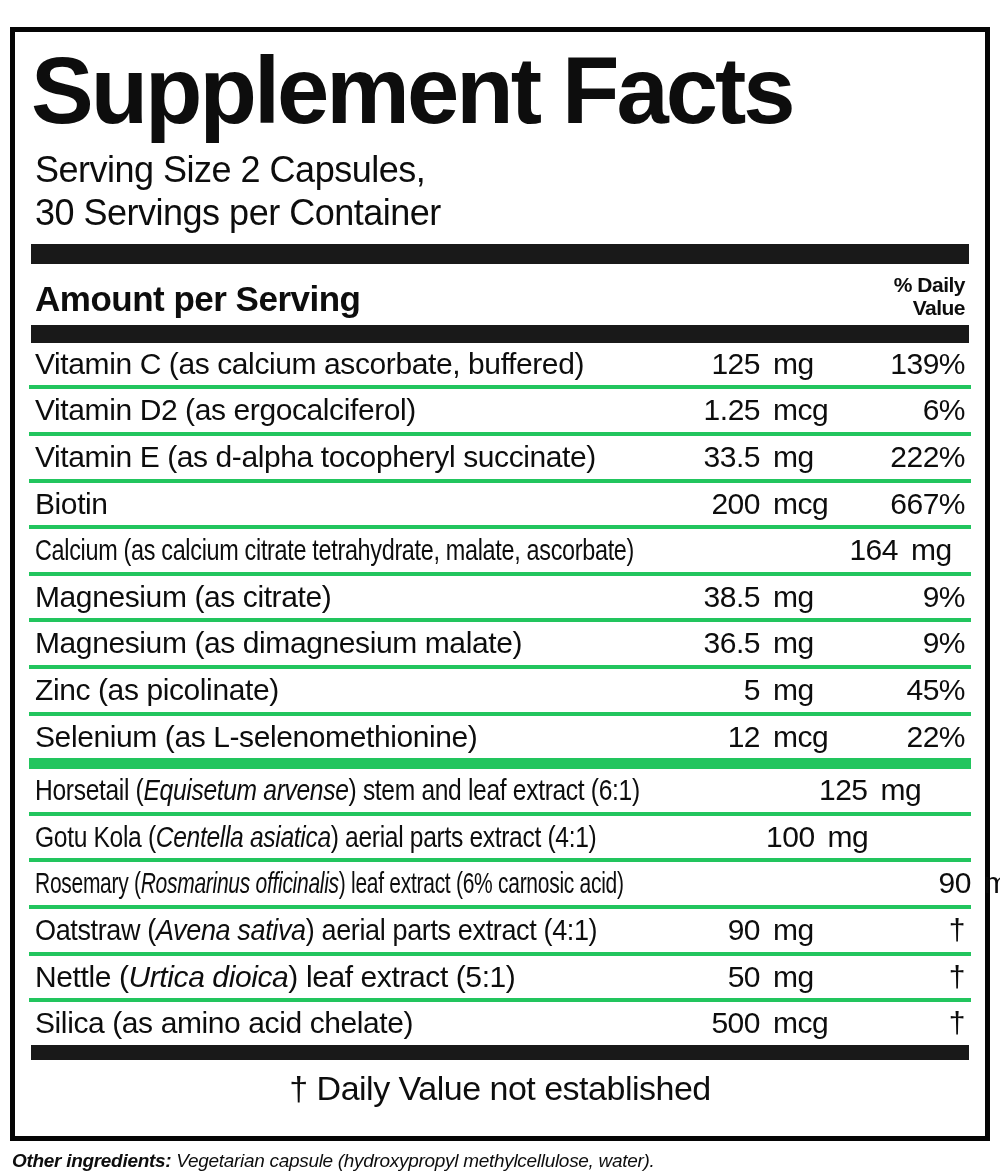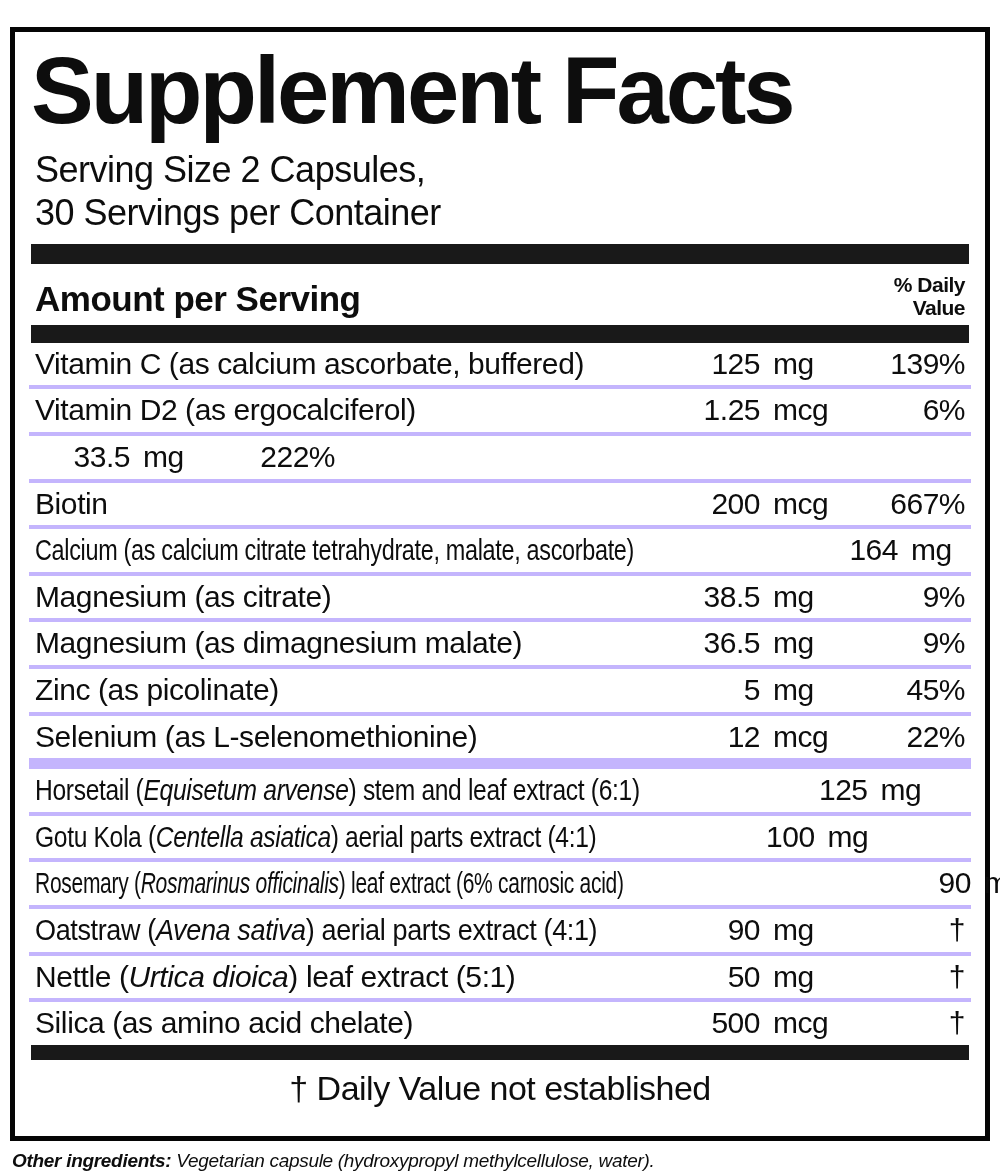--- a/index.html
+++ b/index.html
@@ -36,21 +36,21 @@
   .bar-sm{height:15px;}
   .thead{
     display:flex;align-items:flex-end;justify-content:space-between;
     padding:10px 6px 6px 6px;
   }
   .th-amount{font-size:35px;font-weight:bold;letter-spacing:-0.5px;}
   .th-dv{font-size:21px;font-weight:bold;text-align:right;line-height:1.06;letter-spacing:-0.5px;}
   .rows{}
   .row{
     display:flex;align-items:baseline;
-    border-top:4px solid #c4b5fd;
+    border-top:4px solid #22c55e;
     padding:4px 6px 5px 6px;
     font-size:30px;
     line-height:1.12;
   }
   .row:first-child{border-top:none;}
   .row.group-start{border-top-width:11px;}
   .name{
     flex:1 1 auto;
     white-space:nowrap;
     letter-spacing:-0.4px;
@@ -113,20 +113,21 @@
   </div>
 
   <div class="row">
     <span class="name"><span>Vitamin D2 (as ergocalciferol)</span></span>
     <span class="amt">1.25</span>
     <span class="unit">mcg</span>
     <span class="dv">6%</span>
   </div>
 
   <div class="row">
+    <span class="name"><span>Vitamin E (as d-alpha tocopheryl succinate)</span></span>
     <span class="amt">33.5</span>
     <span class="unit">mg</span>
     <span class="dv">222%</span>
   </div>
 
   <div class="row">
     <span class="name"><span>Biotin</span></span>
     <span class="amt">200</span>
     <span class="unit">mcg</span>
     <span class="dv">667%</span>

